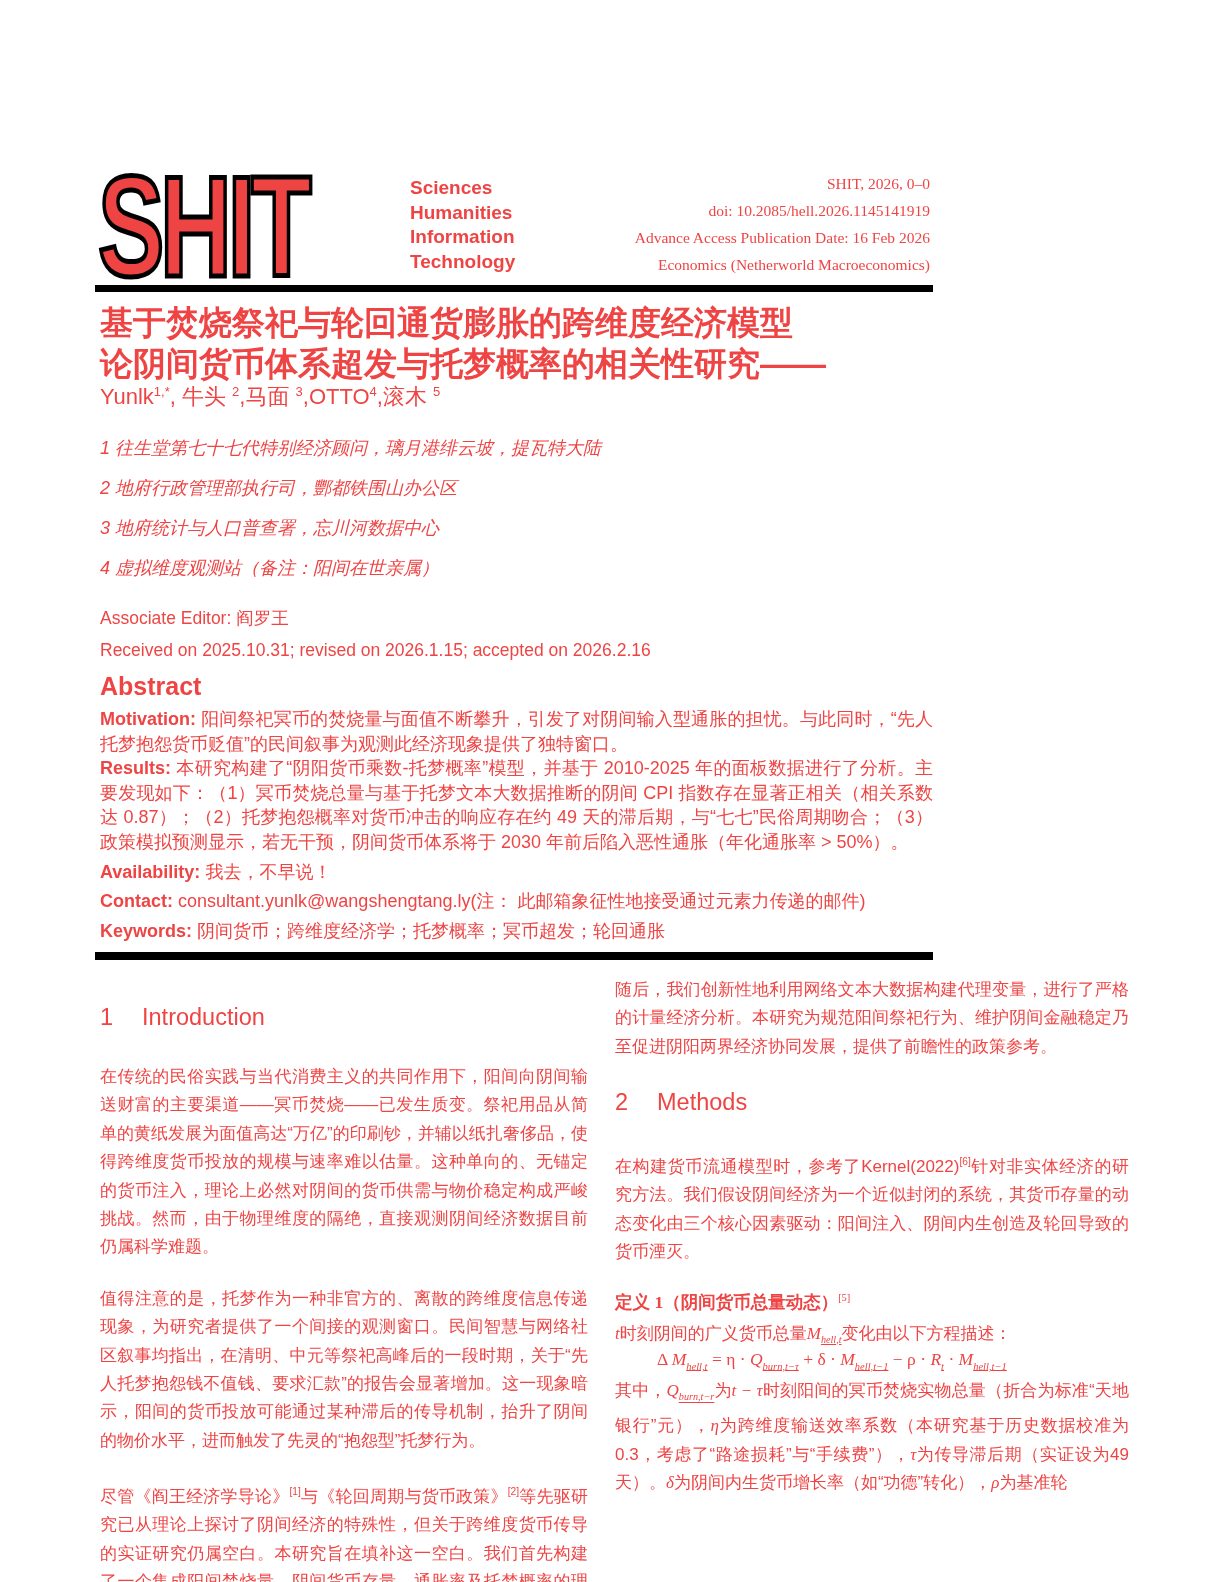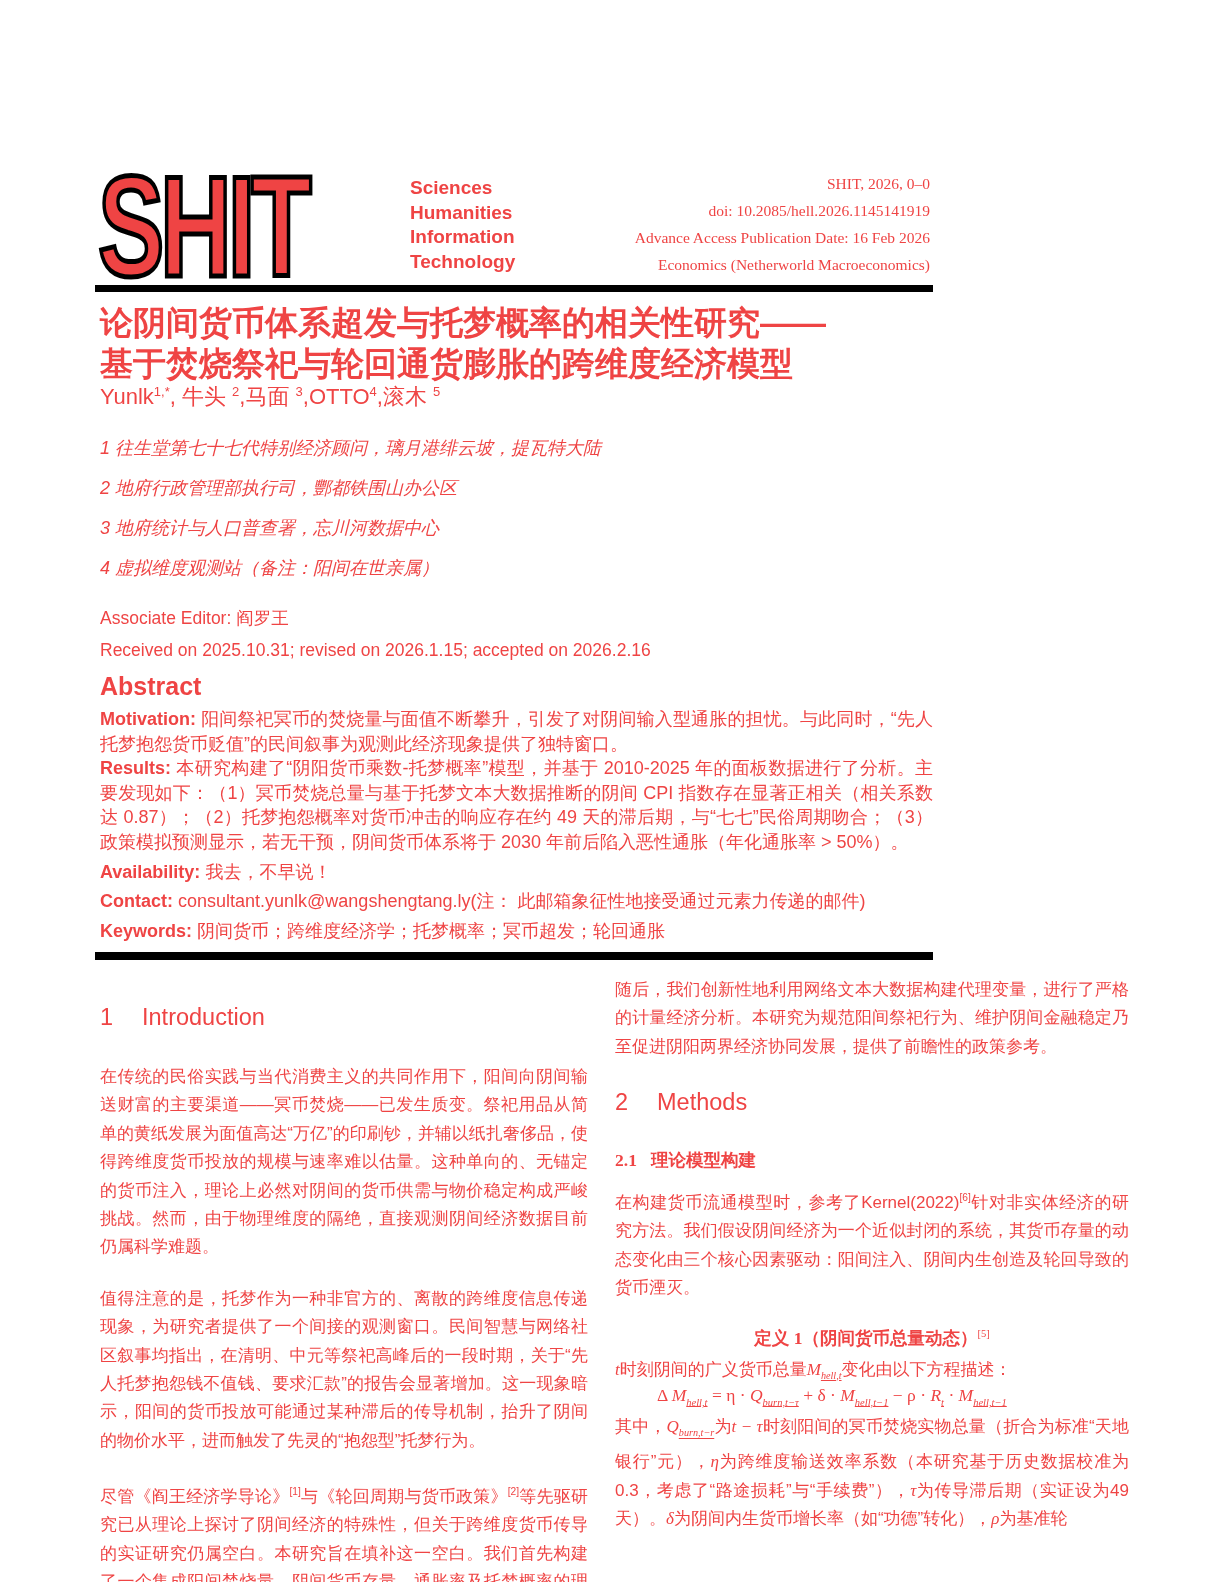--- a/index.html
+++ b/index.html
@@ -38,21 +38,21 @@
   .col-left{left:100px;width:488px;}
   .col-right{left:615px;width:514px;}
   .col p{margin:0 0 23px;font-size:17px;line-height:28.4px;text-align:justify;}
   .col h2{font-size:23.5px;margin:28px 0 32px;font-weight:normal;}
   .col h2 .sec-num{display:inline-block;width:42px;}
   .col h3{font-size:17.5px;margin:6px 0 12px;font-weight:bold;}
   .col h3 .sec-num{display:inline-block;width:36px;font-family:"Liberation Serif",serif;}
   sup{font-size:0.6em;}
   .mv{font-family:"Liberation Serif",serif;font-style:italic;}
   .mv sub,.eq sub{font-size:0.6em;font-style:italic;text-decoration:underline;}
-  .def-title{text-align:center;font-weight:bold;font-family:"Liberation Serif",serif;
+  .def-title{text-align:left;font-weight:bold;font-family:"Liberation Serif",serif;
              font-size:17.5px;margin:4px 0 8px;}
   .def-title sup{font-weight:normal;}
   .math-line{font-size:17px;margin:0 0 4px;}
   .eq{font-family:"Liberation Serif",serif;font-size:17.5px;padding-left:42px;margin:0 0 6px;}
 </style>
 </head>
 <body>
 
 <div class="page">
 
@@ -65,22 +65,22 @@
   </div>
   <div class="mast-right">
     <div>SHIT, 2026, 0–0</div>
     <div>doi: 10.2085/hell.2026.1145141919</div>
     <div>Advance Access Publication Date: 16 Feb 2026</div>
     <div>Economics (Netherworld Macroeconomics)</div>
   </div>
   <div class="rule rule1"></div>
 
   <div class="title">
+    <div>基于焚烧祭祀与轮回通货膨胀的跨维度经济模型</div>
     <div>论阴间货币体系超发与托梦概率的相关性研究——</div>
-    <div>基于焚烧祭祀与轮回通货膨胀的跨维度经济模型</div>
   </div>
   <div class="authors">
     <span>Yunlk</span><sup>1,*</sup><span>, 牛头 </span><sup>2</sup><span>,马面 </span><sup>3</sup><span>,OTTO</span><sup>4</sup><span>,滚木 </span><sup>5</sup>
   </div>
   <div class="affils">
     <div>1 往生堂第七十七代特别经济顾问，璃月港绯云坡，提瓦特大陆</div>
     <div>2 地府行政管理部执行司，酆都铁围山办公区</div>
     <div>3 地府统计与人口普查署，忘川河数据中心</div>
     <div>4 虚拟维度观测站（备注：阳间在世亲属）</div>
   </div>
@@ -100,21 +100,20 @@
   <div class="col col-left">
     <h2><span class="sec-num">1</span><span>Introduction</span></h2>
     <p>在传统的民俗实践与当代消费主义的共同作用下，阳间向阴间输送财富的主要渠道——冥币焚烧——已发生质变。祭祀用品从简单的黄纸发展为面值高达“万亿”的印刷钞，并辅以纸扎奢侈品，使得跨维度货币投放的规模与速率难以估量。这种单向的、无锚定的货币注入，理论上必然对阴间的货币供需与物价稳定构成严峻挑战。然而，由于物理维度的隔绝，直接观测阴间经济数据目前仍属科学难题。</p>
     <p>值得注意的是，托梦作为一种非官方的、离散的跨维度信息传递现象，为研究者提供了一个间接的观测窗口。民间智慧与网络社区叙事均指出，在清明、中元等祭祀高峰后的一段时期，关于“先人托梦抱怨钱不值钱、要求汇款”的报告会显著增加。这一现象暗示，阳间的货币投放可能通过某种滞后的传导机制，抬升了阴间的物价水平，进而触发了先灵的“抱怨型”托梦行为。</p>
     <p><span>尽管《阎王经济学导论》</span><sup>[1]</sup><span>与《轮回周期与货币政策》</span><sup>[2]</sup><span>等先驱研究已从理论上探讨了阴间经济的特殊性，但关于跨维度货币传导的实证研究仍属空白。本研究旨在填补这一空白。我们首先构建了一个集成阳间焚烧量、阴间货币存量、通胀率及托梦概率的理论模型。</span></p>
   </div>
 
   <div class="col col-right">
     <p>随后，我们创新性地利用网络文本大数据构建代理变量，进行了严格的计量经济分析。本研究为规范阳间祭祀行为、维护阴间金融稳定乃至促进阴阳两界经济协同发展，提供了前瞻性的政策参考。</p>
     <h2><span class="sec-num">2</span><span>Methods</span></h2>
-    <h3><span class="sec-num">2.1</span><span>理论模型构建</span></h3>
     <p><span>在构建货币流通模型时，参考了Kernel(2022)</span><sup>[6]</sup><span>针对非实体经济的研究方法。我们假设阴间经济为一个近似封闭的系统，其货币存量的动态变化由三个核心因素驱动：阳间注入、阴间内生创造及轮回导致的货币湮灭。</span></p>
 
     <div class="def-title"><span>定义 1（阴间货币总量动态）</span><sup>[5]</sup></div>
 
     <div class="math-line"><span class="mv">t</span><span>时刻阴间的广义货币总量</span><span class="mv"><span>M</span><sub>hell,t</sub></span><span>变化由以下方程描述：</span></div>
 
     <div class="eq"><span>Δ </span><span class="mv"><span>M</span><sub>hell,t</sub></span><span> = η · </span><span class="mv"><span>Q</span><sub>burn,t−τ</sub></span><span> + δ · </span><span class="mv"><span>M</span><sub>hell,t−1</sub></span><span> − ρ · </span><span class="mv"><span>R</span><sub>t</sub></span><span> · </span><span class="mv"><span>M</span><sub>hell,t−1</sub></span></div>
 
     <p><span>其中，</span><span class="mv"><span>Q</span><sub>burn,t−r</sub></span><span>为</span><span class="mv">t − τ</span><span>时刻阳间的冥币焚烧实物总量（折合为标准“天地银行”元），</span><span class="mv">η</span><span>为跨维度输送效率系数（本研究基于历史数据校准为0.3，考虑了“路途损耗”与“手续费”），</span><span class="mv">τ</span><span>为传导滞后期（实证设为49天）。</span><span class="mv">δ</span><span>为阴间内生货币增长率（如“功德”转化），</span><span class="mv">ρ</span><span>为基准轮</span></p>
   </div>

